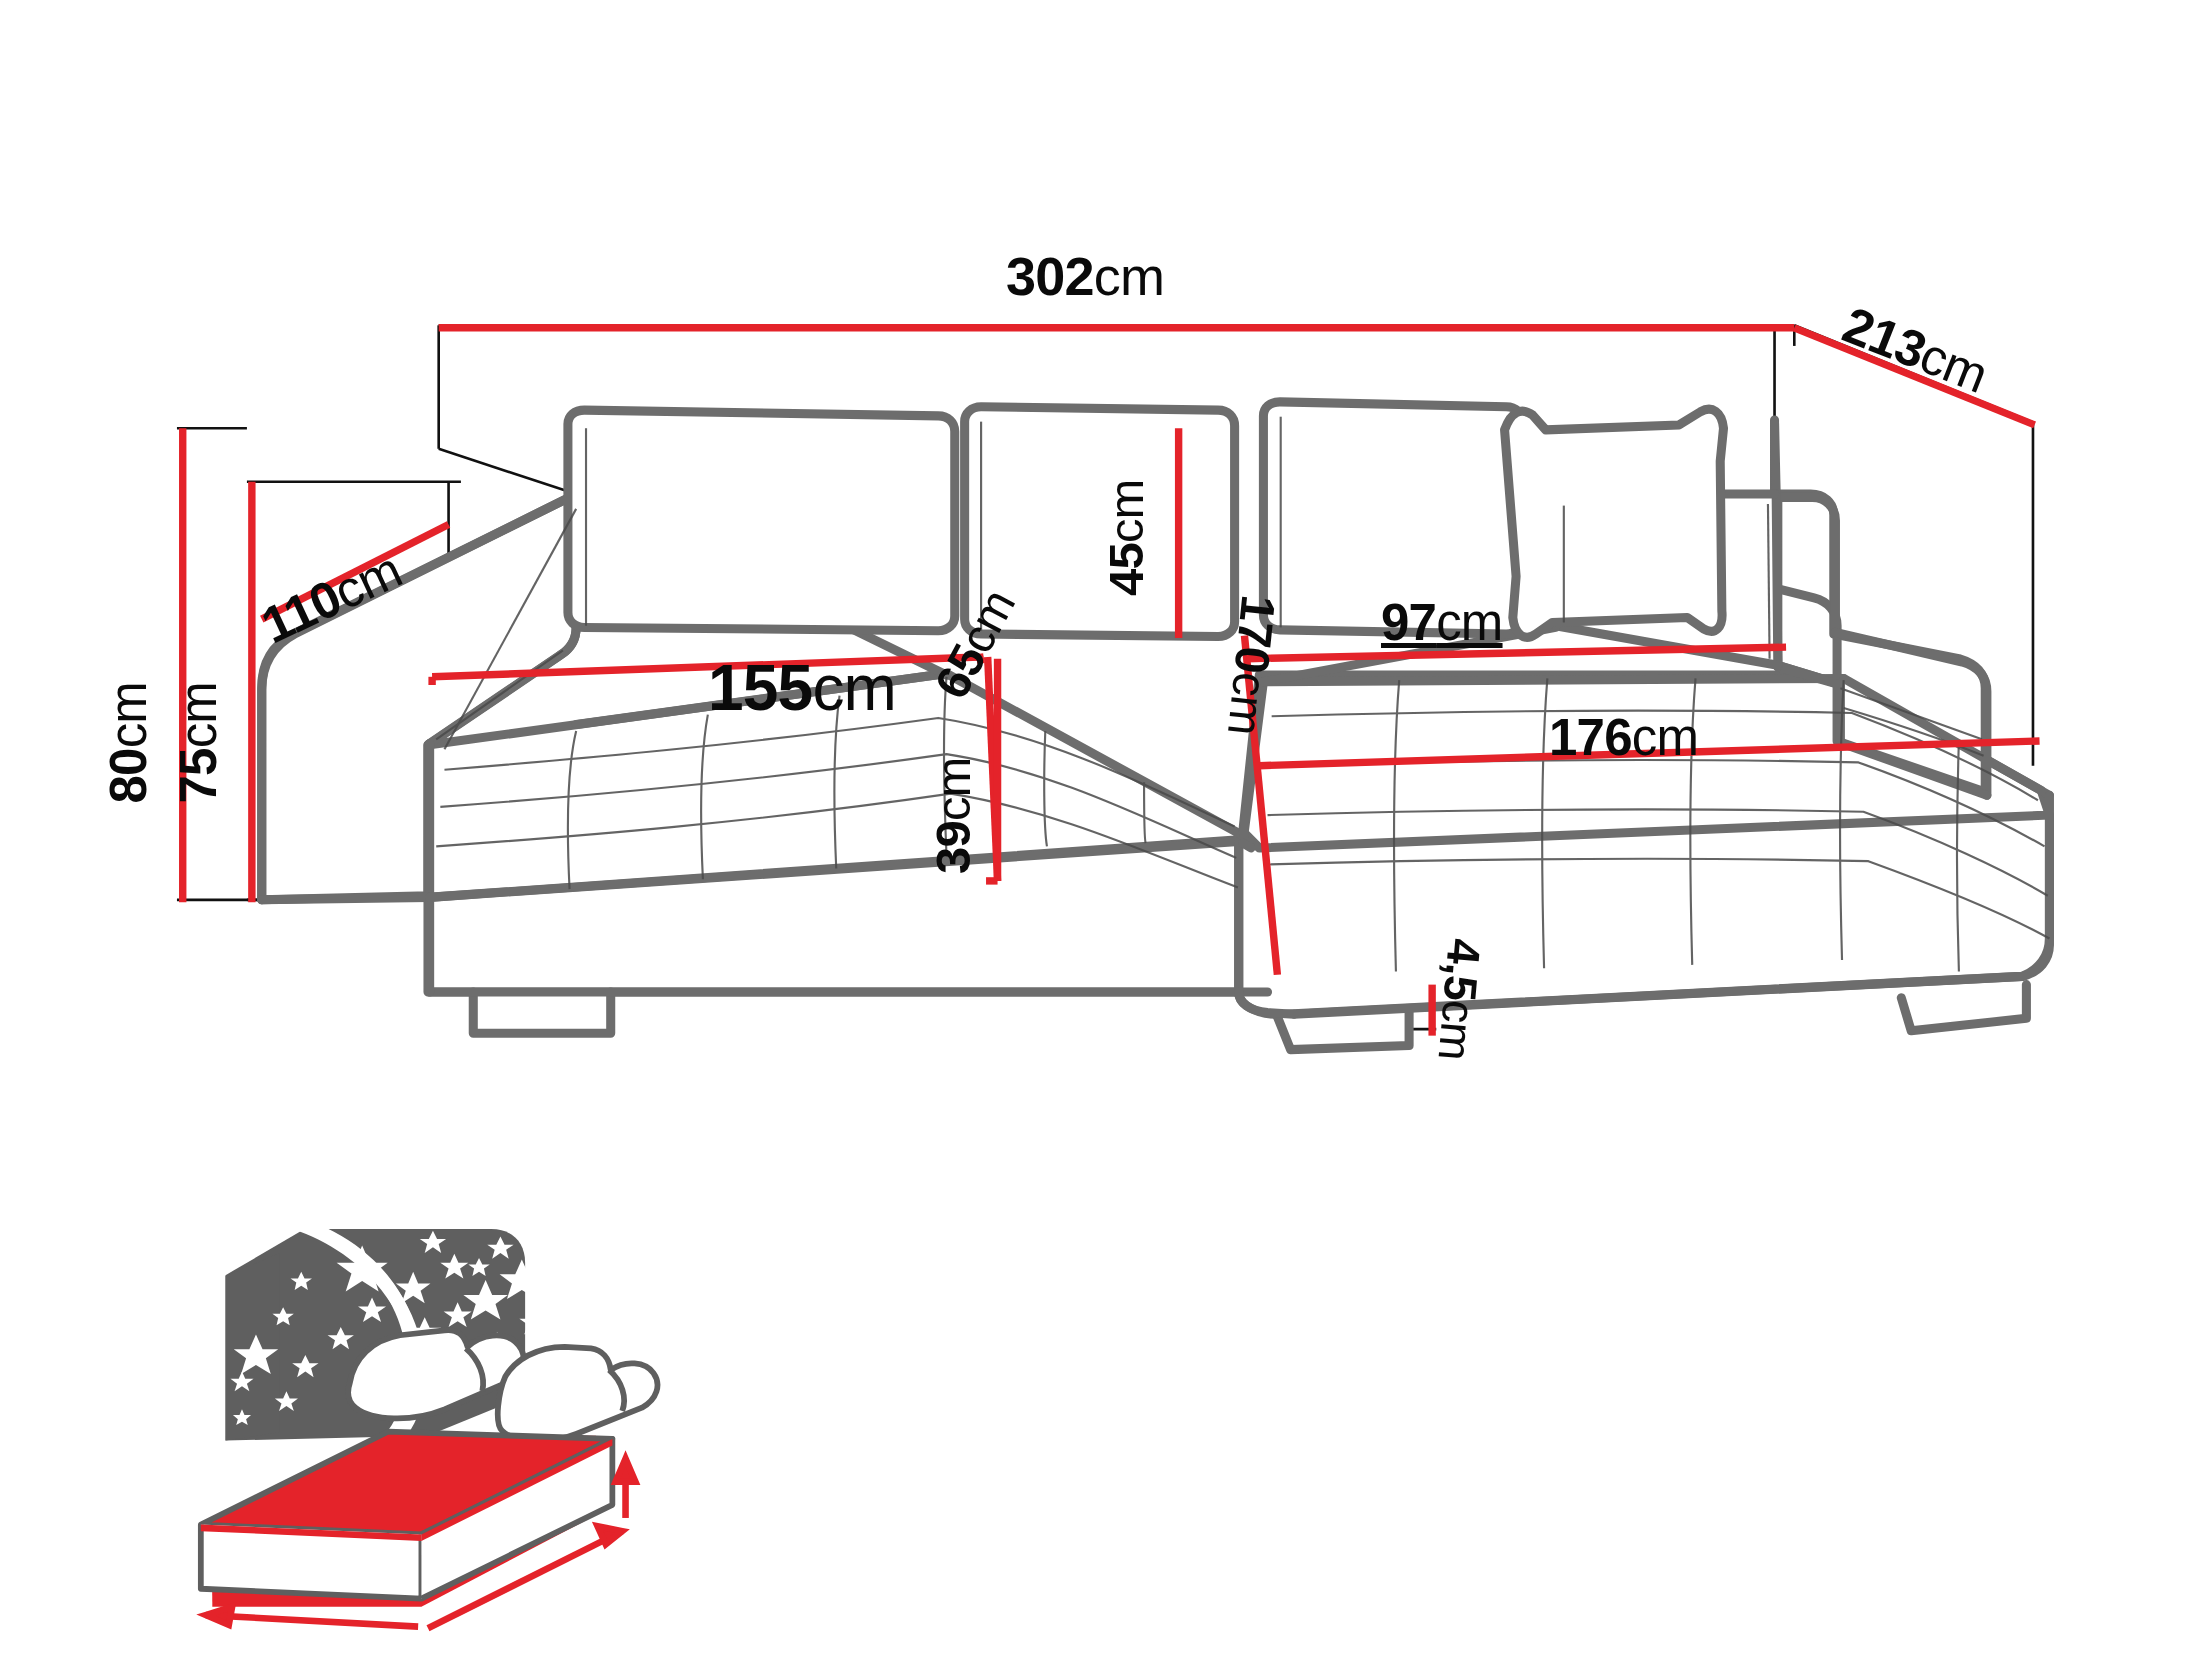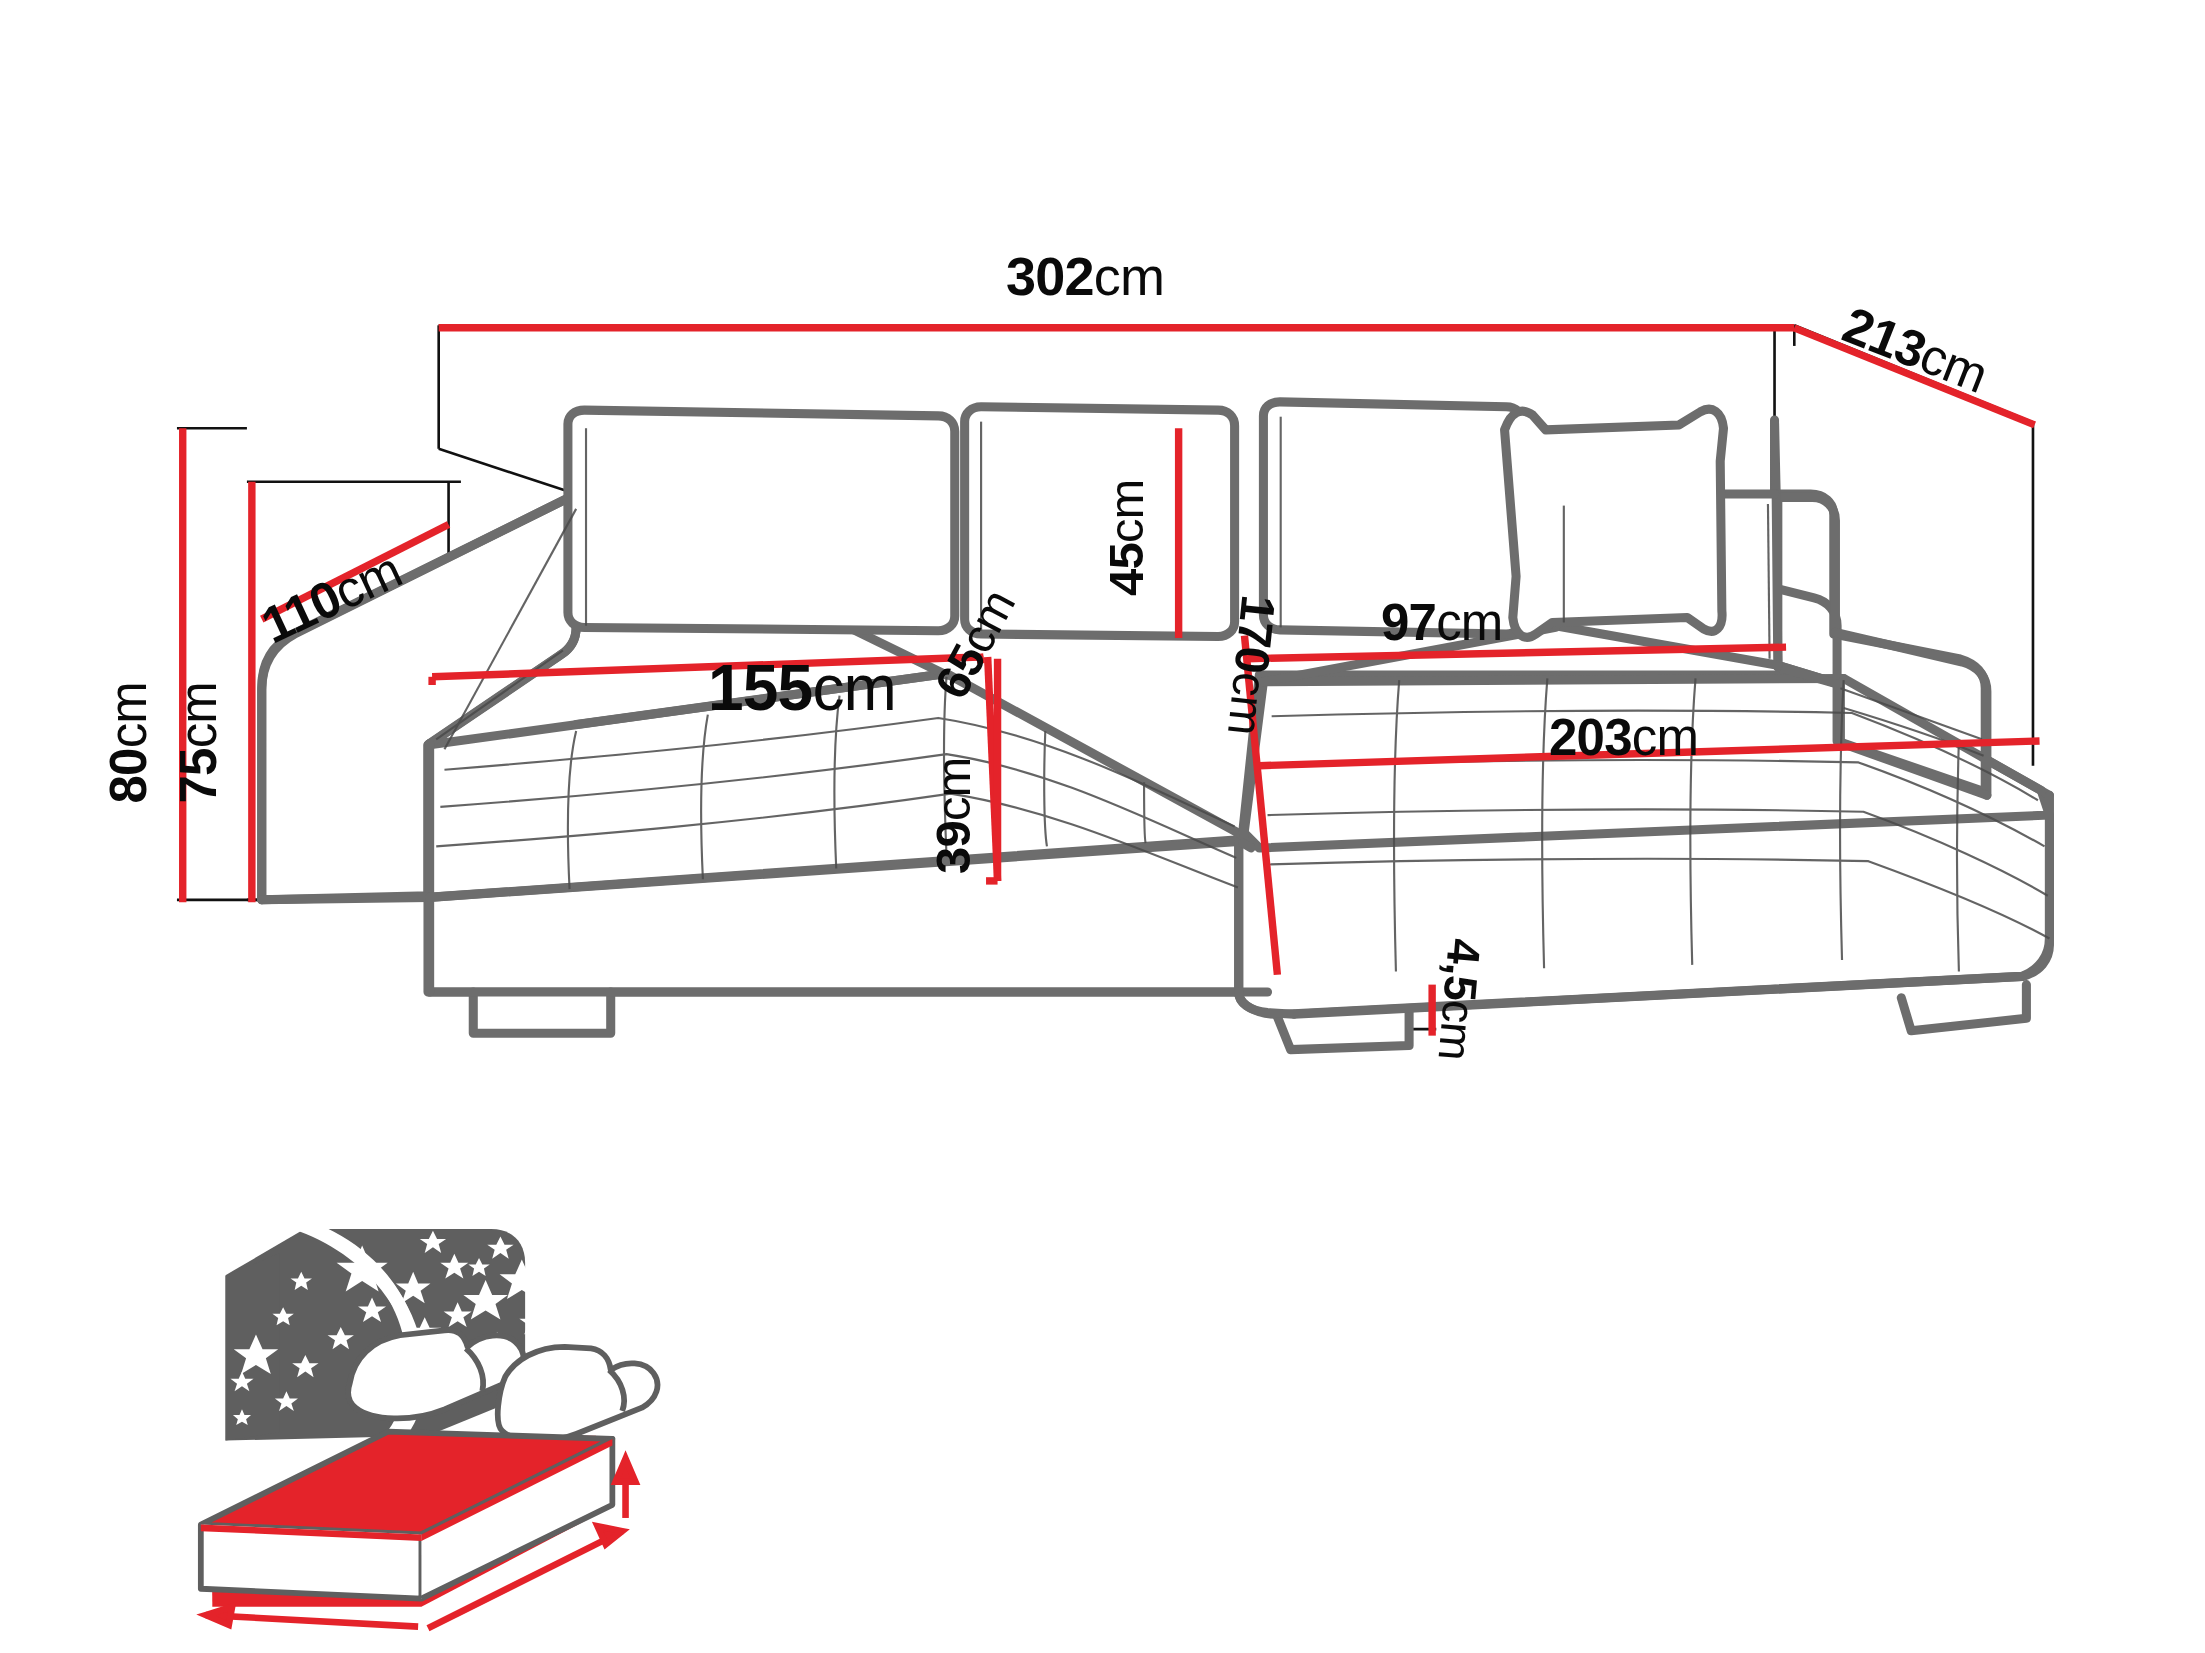--- a/index.html
+++ b/index.html
@@ -355,26 +355,26 @@
   </div>
 
   <div class="dim" style="left:1259px;top:568px;font-size:48px;transform:rotate(96deg);">
     <span>170</span><span class="u">cm</span>
   </div>
 
   <div class="dim" style="left:953px;top:846px;font-size:49px;transform:rotate(-90deg);">
     <span>39</span><span class="u">cm</span>
   </div>
 
-  <div class="dim" style="left:1381px;top:593px;font-size:51px;">
+  <div class="dim" style="left:1381px;top:593px;font-size:51px;text-decoration:underline;">
     <span>97</span><span class="u">cm</span>
   </div>
 
   <div class="dim" style="left:1549px;top:708px;font-size:51px;">
-    <span>203</span><span class="u">cm</span>
+    <span>176</span><span class="u">cm</span>
   </div>
 
   <div class="dim" style="left:1465px;top:912px;font-size:46px;transform:rotate(95deg);">
     <span>4,5</span><span class="u">cm</span>
   </div>
 
   <svg class="layer" viewBox="0 0 2679 2009">
 
     <path d="M274 1750 L274 1549 L370 1493 L597 1493 C622 1493 638 1509 638 1534 L638 1696 L520 1744 Z" fill="#5f5f5f"></path>
     <path d="M274 1550 L274 1750 L340 1740 L340 1522 Z" fill="#5f5f5f"></path>

